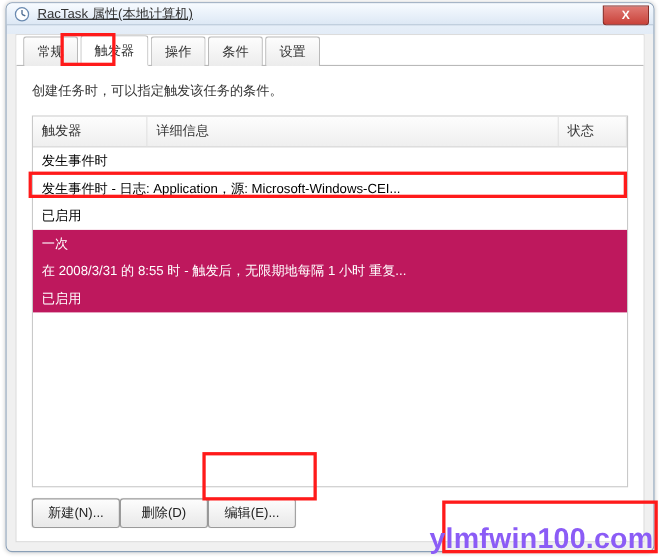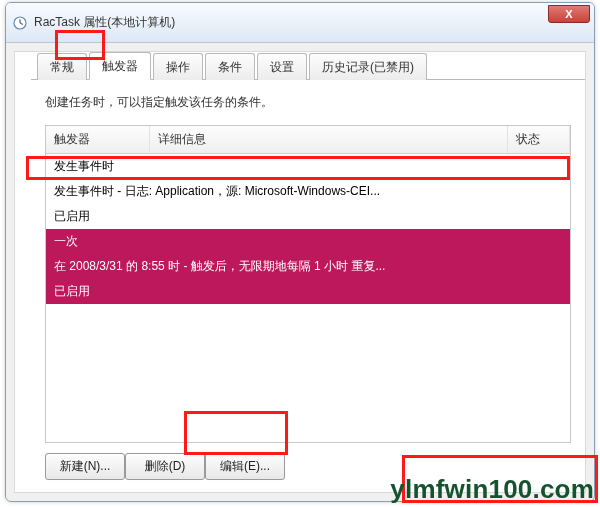--- a/index.html
+++ b/index.html
@@ -18,27 +18,28 @@
     margin: 2px auto;
     border: 1px solid #8a9fb6;
     border-radius: 6px;
     background: linear-gradient(#eef4fb, #e3ecf7 28px, #f0f0f0 28px, #f0f0f0);
     box-shadow: 0 0 4px rgba(0,0,0,0.2);
     display: flex;
     flex-direction: column;
     overflow: hidden;
   }
   .titlebar {
-    height: 40px;
+    height: 20px;
     display: flex;
     align-items: center;
     padding: 0 6px;
     background: linear-gradient(#f7fbff, #dde8f5);
     border-bottom: 1px solid #b8c7d8;
     position: relative;
+    text-decoration: underline;
   }
   .titlebar .icon {
     width: 16px; height: 16px; margin-right: 6px;
     display: inline-flex; align-items: center; justify-content: center;
   }
   .titlebar .title { color: #333; font-size: 12px; }
   .close-btn {
     position: absolute; right: 4px; top: 2px;
     width: 42px; height: 18px;
     background: linear-gradient(#e07a74, #c9423a);
@@ -48,21 +49,20 @@
     font-size: 11px; font-weight: bold;
   }
   .client {
     flex: 1;
     background: #fff;
     margin: 8px;
     border: 1px solid #d9d9d9;
     display: flex;
     flex-direction: column;
     position: relative;
-    padding-left: 16px;
   }
   .tabs {
     display: flex;
     align-items: flex-end;
     height: 28px;
     border-bottom: 1px solid #b9b9b9;
     padding-left: 6px;
     background: #fff;
   }
   .tab {
@@ -138,21 +138,21 @@
   .hl.tab-hl   { left: 55px;  top: 30px;  width: 50px;  height: 30px; }
   .hl.row-hl   { left: 26px;  top: 156px; width: 544px; height: 24px; }
   .hl.del-hl   { left: 184px; top: 411px; width: 104px; height: 44px; }
   .hl.footer-hl{ left: 402px; top: 455px; width: 196px; height: 48px; }
   .watermark {
     position: absolute;
     right: 6px; bottom: 2px;
     font-size: 26px;
     font-weight: bold;
     font-family: Arial, sans-serif;
-    color: #14532d;
+    color: #8b5cf6;
     z-index: 100;
     letter-spacing: 0.2px;
   }
 </style>
 </head>
 <body>
 
 <div class="window">
   <div class="titlebar">
     <span class="icon">
@@ -168,21 +168,20 @@
     </div>
   </div>
 
   <div class="client">
     <div class="tabs">
       <div class="tab"><span>常规</span></div>
       <div class="tab active"><span>触发器</span></div>
       <div class="tab"><span>操作</span></div>
       <div class="tab"><span>条件</span></div>
       <div class="tab"><span>设置</span></div>
-      <div class="tab"><span>历史记录(已禁用)</span></div>
     </div>
 
     <div class="tabcontent">
       <div class="desc">创建任务时，可以指定触发该任务的条件。</div>
 
       <div class="listview">
         <div class="lv-header">
           <div class="col col-trigger">触发器</div>
           <div class="col col-detail">详细信息</div>
           <div class="col col-status">状态</div>

